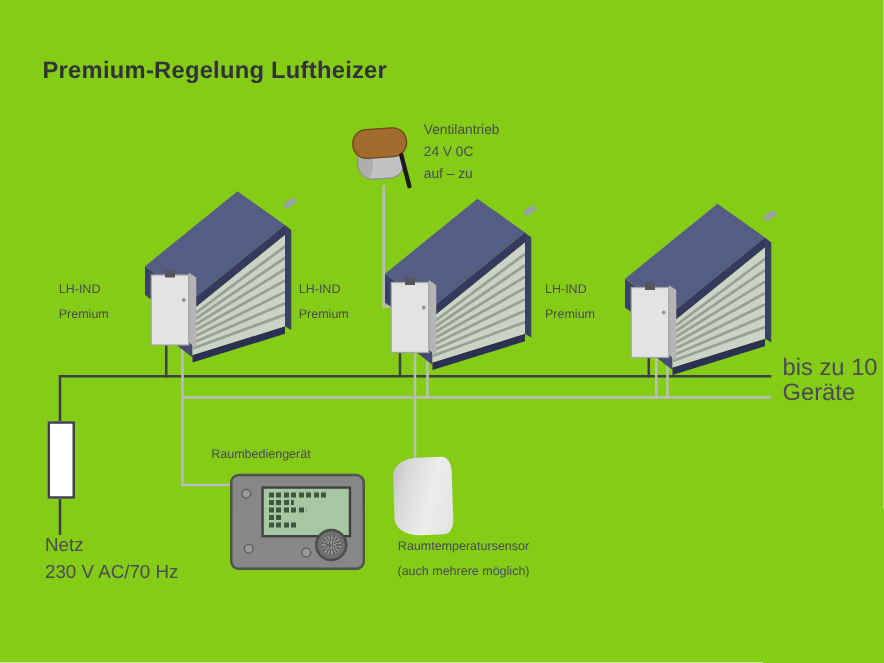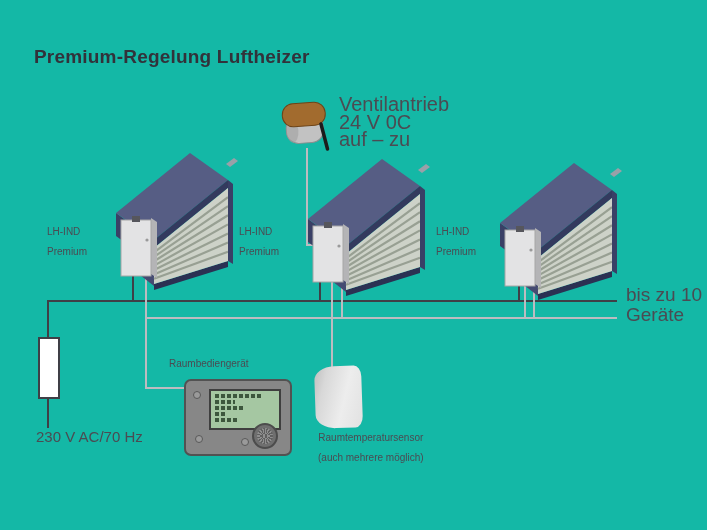--- a/index.html
+++ b/index.html
@@ -1,23 +1,23 @@
 <!DOCTYPE html>
 <html style="--line_dark: #3f3f46; --line_gray: #bcbcc0; --heater_top: #565d84; --heater_side: #3a4066; --heater_front: #454b72; --heater_band: #333a5e; --heater_base: #2b3153; --louver_light: #cdd2c8; --louver_dark: #98a093; --box_face: #e3e3e4; --actuator_lid: #a26b2e; --actuator_body: #c2c2c2; --panel_body: #878787; --lcd_bg: #a5c7a2; --lcd_pixel: #3d573d;"><head>
 <meta charset="utf-8">
 <style>
   html,body{margin:0;padding:0;background:#ffffff;}
   #canvas{
-    position:relative;width:707px;height:530px;background:#14b8a6;overflow:hidden;
+    position:relative;width:707px;height:530px;background:#84cc16;overflow:hidden;
     font-family:"Liberation Sans", sans-serif;color:#47474e;
   }
   .abs{position:absolute;}
   #title{left:34px;top:46px;font-size:19px;font-weight:700;color:#32323a;letter-spacing:.2px;}
   .lbl{font-size:10px;line-height:20px;color:#4b4b52;white-space:nowrap;}
-  .lbl3{font-size:20px;line-height:17.5px;color:#4b4b52;white-space:nowrap;}
+  .lbl3{font-size:11px;line-height:17.5px;color:#4b4b52;white-space:nowrap;}
   .lbl2{font-size:19px;line-height:19.5px;color:#4b4b52;white-space:nowrap;}
   .netz{font-size:15px;line-height:21px;color:#4b4b52;white-space:nowrap;}
 
   
   .wire-v{width:2px;background:var(--line_dark,#3f3f46);}
   .wire-h{height:2px;background:var(--line_dark,#3f3f46);}
   .wire-v.gray{background:var(--line_gray,#bcbcc0);}
   .wire-h.gray{background:var(--line_gray,#bcbcc0);}
 
   
@@ -160,16 +160,17 @@
       </div>
   </div>
 
   <div class="abs" id="sensor"></div>
   <div class="abs lbl" style="left:318px;top:428px;text-align:center;">
     <div>Raumtemperatursensor</div>
     <div>(auch mehrere möglich)</div>
   </div>
 
   <div class="abs netz" style="left:36px;top:426px;">
+    <div>Netz</div>
     <div>230 V AC/70 Hz</div>
   </div>
 
 </div>
 
 </body></html>

